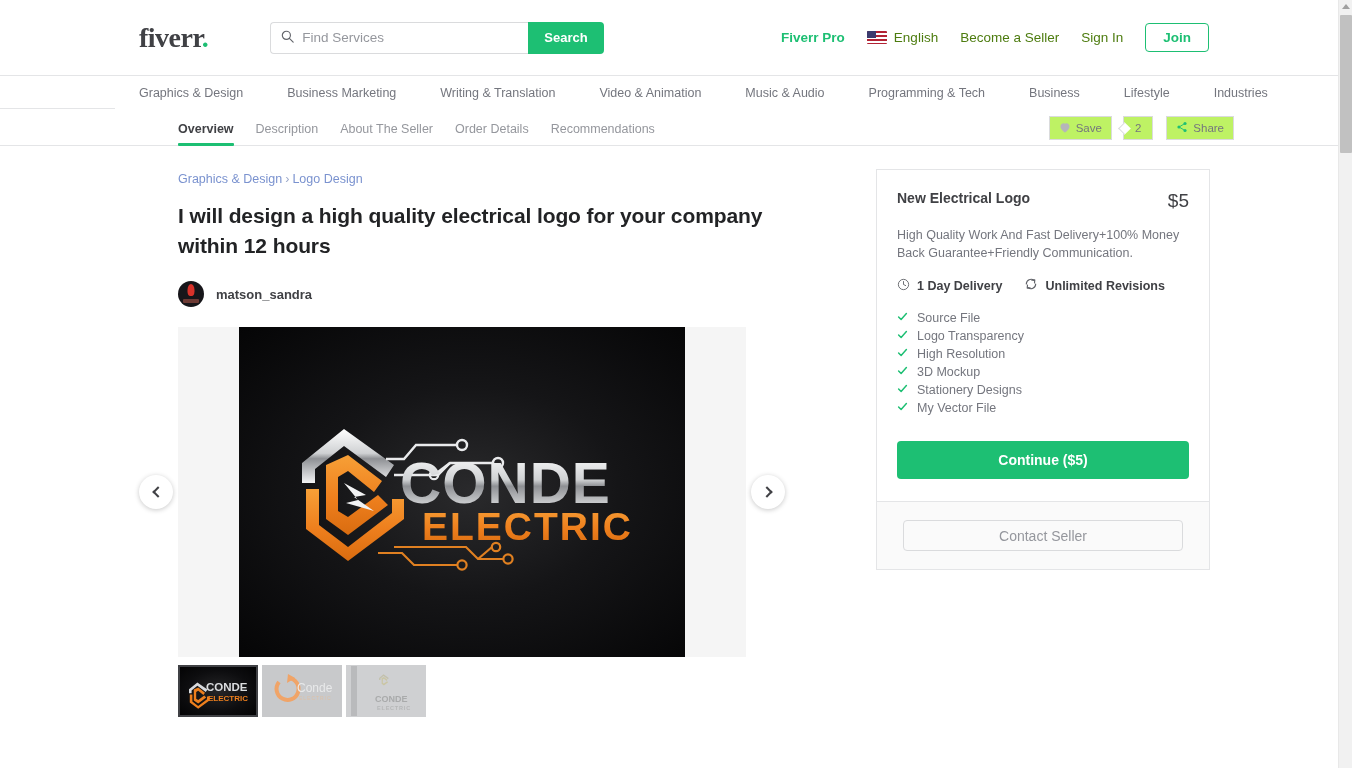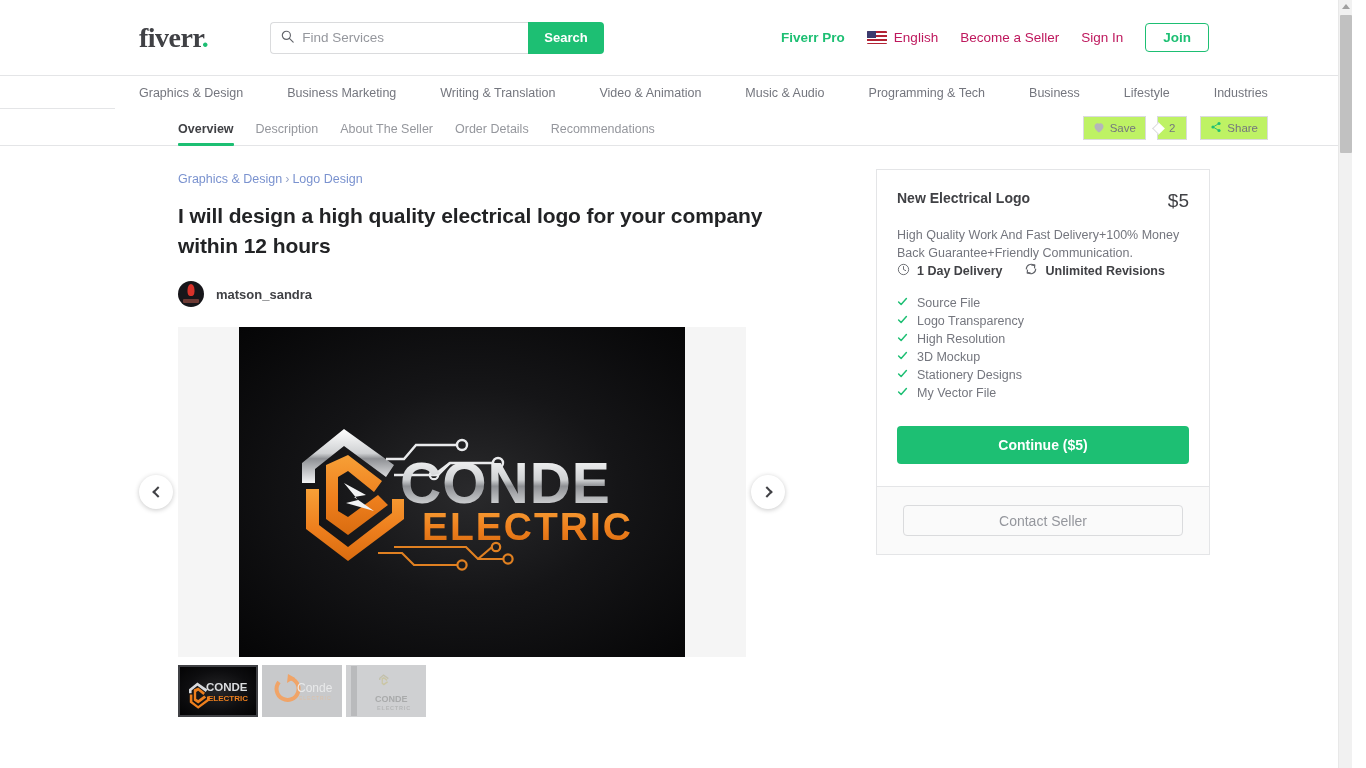--- a/index.html
+++ b/index.html
@@ -73,21 +73,21 @@
 
   .topnav {
     margin-left: auto;
     display: flex;
     align-items: center;
     gap: 22px;
     padding-right: 143px;
   }
   .topnav a {
     font-size: 13.5px;
-    color: #be185d;
+    color: #4d7c0f;
     text-decoration: none;
     white-space: nowrap;
   }
   .topnav a.pro { color: #1dbf73; font-weight: 700; }
   .lang { display: flex; align-items: center; gap: 7px; }
   .flag {
     width: 20px; height: 13px;
     position: relative;
     overflow: hidden;
     border-radius: 1px;
@@ -137,21 +137,21 @@
     white-space: nowrap;
   }
 
   
   .tabsbar {
     height: 37px;
     border-bottom: 1px solid #e4e5e7;
     display: flex;
     align-items: flex-end;
     padding-left: 178px;
-    padding-right: 84px;
+    padding-right: 118px;
     position: relative;
   }
   .tabs { display: flex; gap: 22px; align-items: flex-end; height: 100%; }
   .tab {
     font-size: 12.5px;
     color: #95979d;
     text-decoration: none;
     padding-bottom: 9px;
     position: relative;
     white-space: nowrap;
@@ -348,20 +348,21 @@
     margin-top: 14px;
     font-size: 12.5px;
     line-height: 18px;
     color: #74767e;
     max-width: 290px;
   }
   .pkgmeta {
     display: flex;
     align-items: center;
     gap: 22px;
+    margin-top: 15px;
     font-size: 12.5px;
     font-weight: 700;
     color: #404145;
   }
   .pkgmeta .m { display: flex; align-items: center; gap: 7px; }
   .feats { margin-top: 15px; padding-bottom: 6px; }
   .feat {
     display: flex;
     align-items: center;
     gap: 9px;

